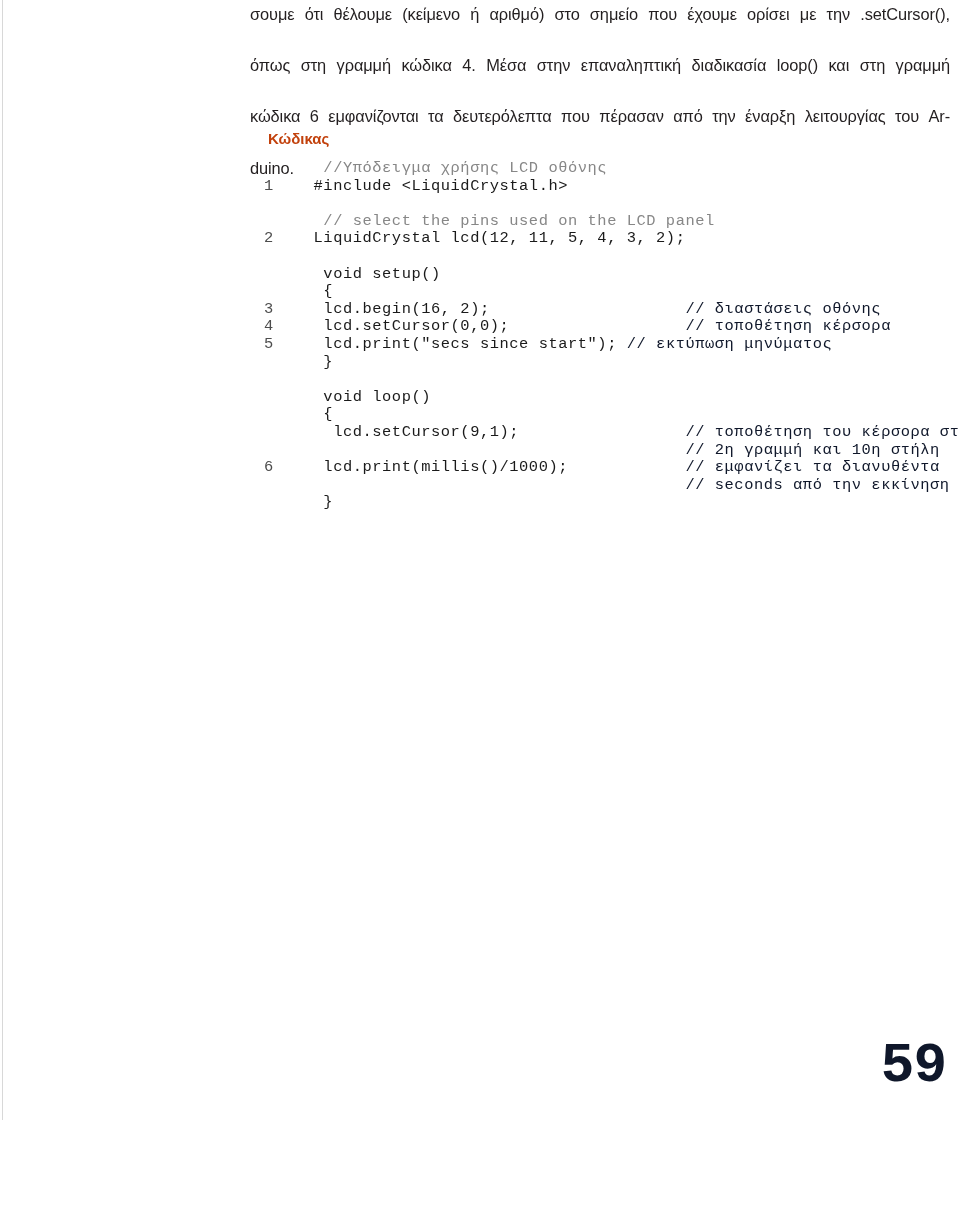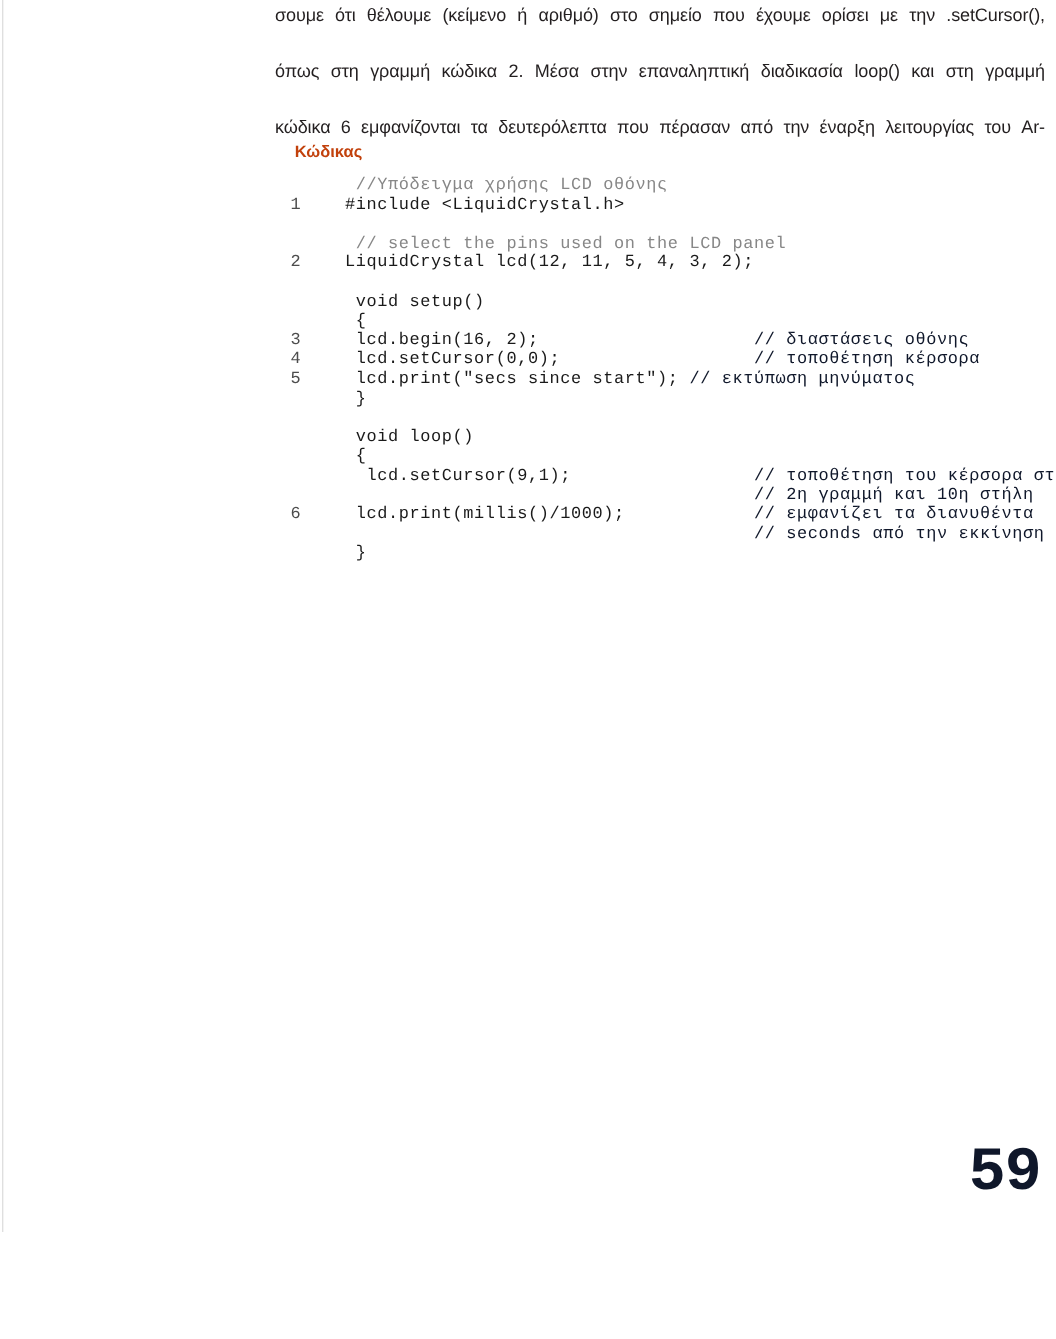--- a/index.html
+++ b/index.html
@@ -119,22 +119,23 @@
 </style>
 </head>
 <body>
 
 <div class="page">
 
   <div class="page-edge-rule"></div>
 
   <div class="body-text">
     <span class="ln-just">σουμε ότι θέλουμε (κείμενο ή αριθμό) στο σημείο που έχουμε ορίσει με την .setCursor(),</span>
-    <span class="ln-just">όπως στη γραμμή κώδικα 2. Μέσα στην επαναληπτική διαδικασία loop() και στη γραμμή</span>
+    <span class="ln-just">όπως στη γραμμή κώδικα 4. Μέσα στην επαναληπτική διαδικασία loop() και στη γραμμή</span>
     <span class="ln-just">κώδικα 6 εμφανίζονται τα δευτερόλεπτα που πέρασαν από την έναρξη λειτουργίας του Ar-</span>
+    <span class="ln">duino.</span>
   </div>
 
   <div class="code-heading">Κώδικας</div>
 
   <div class="code-block" id="code-block"><div class="code-row"><span class="gutter"></span><span class="code-text comment">   //Υπόδειγμα χρήσης LCD οθόνης</span></div><div class="code-row"><span class="gutter">1</span><span class="code-text">  #include &lt;LiquidCrystal.h&gt;</span></div><div class="code-row"><span class="gutter"></span><span class="code-text"></span></div><div class="code-row"><span class="gutter"></span><span class="code-text comment">   // select the pins used on the LCD panel</span></div><div class="code-row"><span class="gutter">2</span><span class="code-text">  LiquidCrystal lcd(12, 11, 5, 4, 3, 2);</span></div><div class="code-row"><span class="gutter"></span><span class="code-text"></span></div><div class="code-row"><span class="gutter"></span><span class="code-text">   void setup()</span></div><div class="code-row"><span class="gutter"></span><span class="code-text">   {</span></div><div class="code-row"><span class="gutter">3</span><span class="code-text">   lcd.begin(16, 2);                    <span class="cmt">// διαστάσεις οθόνης</span></span></div><div class="code-row"><span class="gutter">4</span><span class="code-text">   lcd.setCursor(0,0);                  <span class="cmt">// τοποθέτηση κέρσορα</span></span></div><div class="code-row"><span class="gutter">5</span><span class="code-text">   lcd.print("secs since start"); <span class="cmt">// εκτύπωση μηνύματος</span></span></div><div class="code-row"><span class="gutter"></span><span class="code-text">   }</span></div><div class="code-row"><span class="gutter"></span><span class="code-text"></span></div><div class="code-row"><span class="gutter"></span><span class="code-text">   void loop()</span></div><div class="code-row"><span class="gutter"></span><span class="code-text">   {</span></div><div class="code-row"><span class="gutter"></span><span class="code-text">    lcd.setCursor(9,1);                 <span class="cmt">// τοποθέτηση του κέρσορα στη</span></span></div><div class="code-row"><span class="gutter"></span><span class="code-text">                                        <span class="cmt">// 2η γραμμή και 10η στήλη</span></span></div><div class="code-row"><span class="gutter">6</span><span class="code-text">   lcd.print(millis()/1000);            <span class="cmt">// εμφανίζει τα διανυθέντα</span></span></div><div class="code-row"><span class="gutter"></span><span class="code-text">                                        <span class="cmt">// seconds από την εκκίνηση</span></span></div><div class="code-row"><span class="gutter"></span><span class="code-text">   }</span></div></div>
 
   <div class="page-number">59</div>
 
 </div>
 

